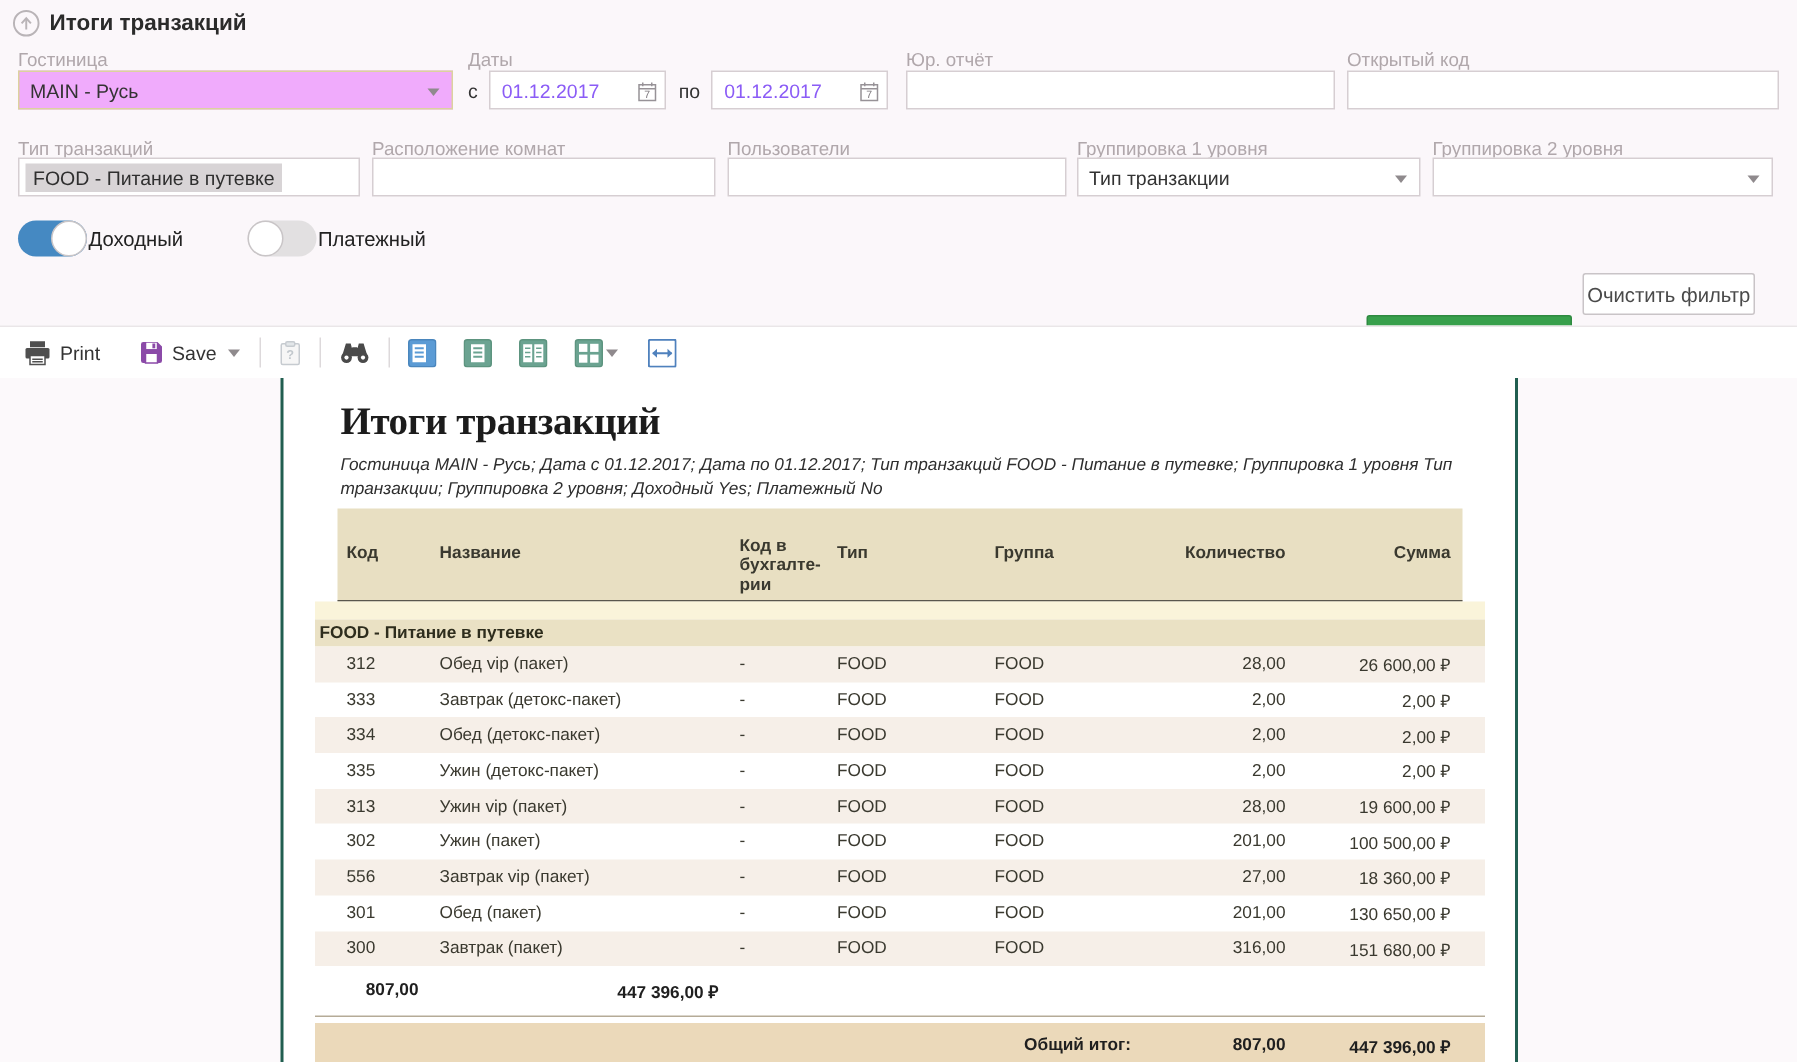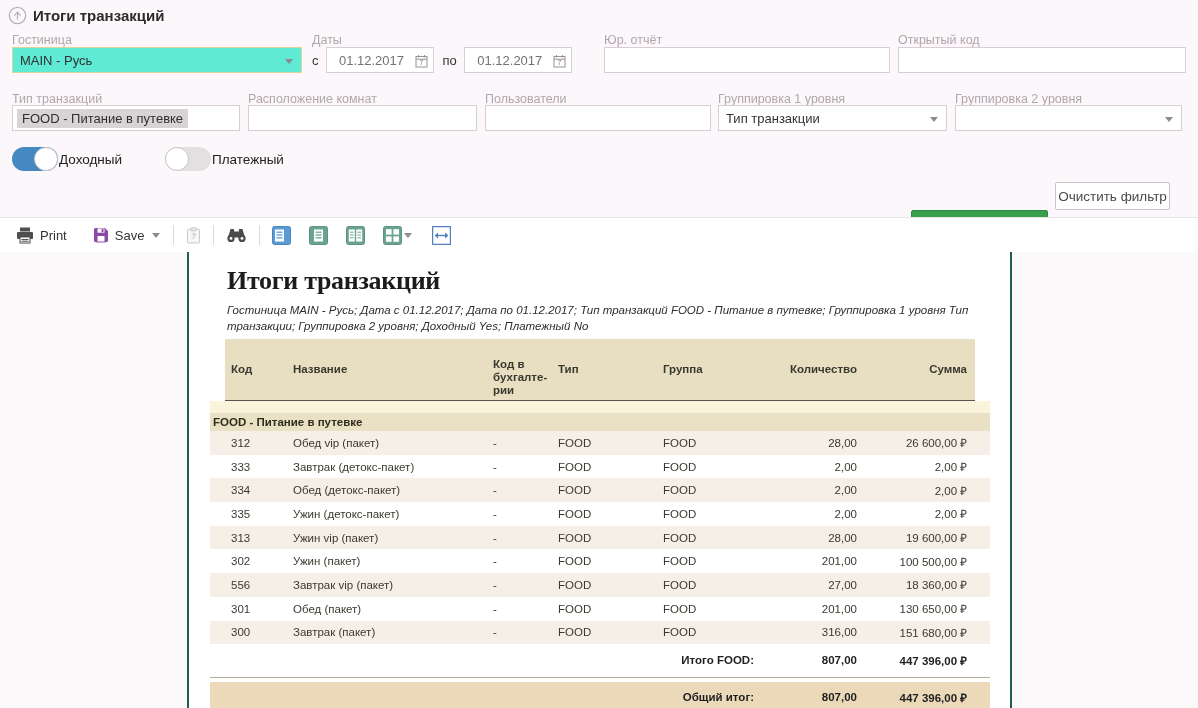--- a/index.html
+++ b/index.html
@@ -13,25 +13,25 @@
   .top-panel{position:absolute;top:0;left:0;right:0;height:217px;background:#fbf7fa;}
   .app-header{position:absolute;top:6px;left:8px;display:flex;align-items:center;gap:6px;}
   .app-title{font-size:15px;font-weight:bold;color:#2b2b2b;}
   .f-label{position:absolute;font-size:12.5px;color:#b0a7ab;white-space:nowrap;}
   .f-input{position:absolute;height:26px;box-sizing:border-box;border:1px solid #d6ced2;background:#fff;
            font-size:13px;color:#3f3f3f;padding:0 6px;font-family:"Liberation Sans",sans-serif;}
   .f-select{position:absolute;height:26px;box-sizing:border-box;border:1px solid #d6ced2;background:#fff;
             display:flex;align-items:center;padding:0 22px 0 7px;font-size:13px;color:#333;cursor:pointer;}
   .f-select .caret{position:absolute;right:8px;top:11px;width:0;height:0;border-left:4px solid transparent;
             border-right:4px solid transparent;border-top:5px solid #8f8a8d;}
-  .f-select.yellow{background:#5eead4;border-color:#dcd29e;}
+  .f-select.yellow{background:#f0abfc;border-color:#dcd29e;}
   .date-wrap{position:absolute;display:flex;align-items:center;}
   .date-prefix{font-size:13px;color:#333;margin-right:7px;}
-  .date-box{position:relative;width:108px;height:26px;box-sizing:border-box;border:1px solid #d6ced2;background:#fff;
-            display:flex;align-items:center;padding:0 24px 0 8px;font-size:13px;color:#737373;justify-content:center;}
+  .date-box{position:relative;width:118px;height:26px;box-sizing:border-box;border:1px solid #d6ced2;background:#fff;
+            display:flex;align-items:center;padding:0 24px 0 8px;font-size:13px;color:#8b5cf6;}
   .date-box svg{position:absolute;right:5px;top:6px;}
   .chip-field{position:absolute;height:26px;box-sizing:border-box;border:1px solid #d6ced2;background:#fff;
               display:flex;align-items:center;padding:0 4px;}
   .chip{background:#d8d4d6;color:#2f2f2f;font-size:13px;padding:2px 5px;white-space:nowrap;}
   .toggle-group{position:absolute;top:147px;display:flex;align-items:center;}
   .toggle{width:46px;height:24px;border-radius:13px;background:#e2e0e1;position:relative;cursor:pointer;flex:0 0 auto;}
   .toggle .knob{position:absolute;top:0px;left:0px;width:24px;height:24px;border-radius:50%;
                 background:#fff;border:1px solid #c9c5c7;box-sizing:border-box;transition:left .1s;}
   .toggle.on{background:#4589c2;}
   .toggle.on .knob{left:22px;}
@@ -370,21 +370,20 @@
     <div class="c">Завтрак (пакет)</div>
     <div class="c">-</div>
     <div class="c">FOOD</div>
     <div class="c">FOOD</div>
     <div class="c num">316,00</div>
     <div class="c num">151 680,00 ₽</div>
   </div>
 </div>
 
       <div class="total-row grid7">
-        <div class="c lbl">Итого FOOD:</div>
         <div class="c num">807,00</div>
         <div class="c num">447 396,00 ₽</div>
       </div>
 
       <div class="total-sep"></div>
 
       <div class="grand-band grid7">
         <div class="c lbl">Общий итог:</div>
         <div class="c num">807,00</div>
         <div class="c num">447 396,00 ₽</div>

